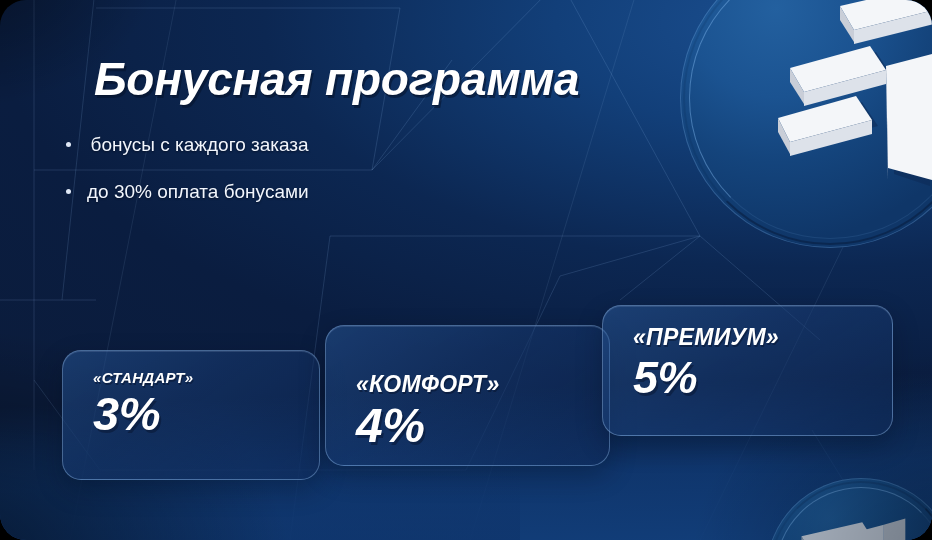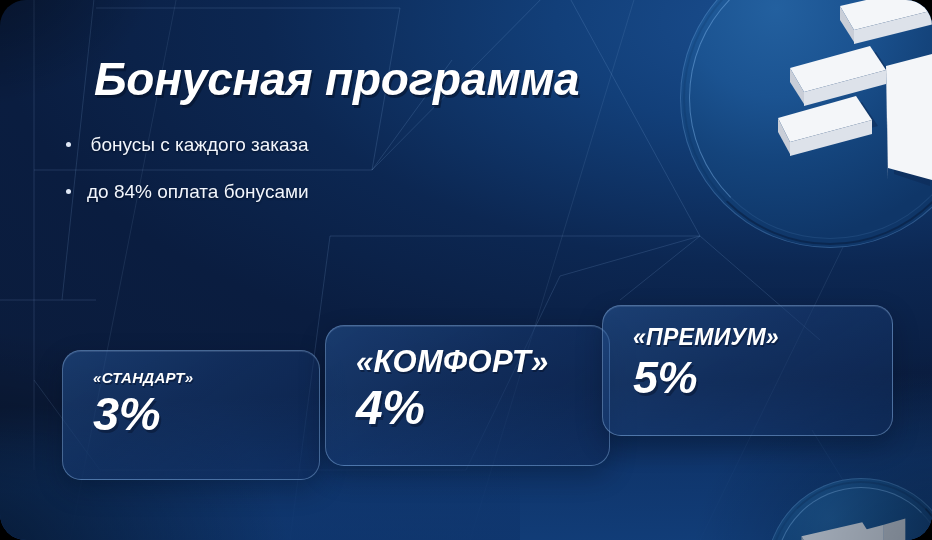--- a/index.html
+++ b/index.html
@@ -126,21 +126,21 @@
     color:#ffffff; line-height:1.02; letter-spacing:-0.5px;
     text-shadow:2px 3px 0 rgba(6,18,42,.45);
   }
   #card-standard{ left:62px;  top:350px; width:258px; height:130px; z-index:3; }
   #card-comfort { left:325px; top:325px; width:285px; height:141px; z-index:4; }
   #card-premium { left:585px; top:305px; width:291px; height:131px; z-index:5;
                   border-color:rgba(160,200,245,.40);
                   background:linear-gradient(145deg, rgba(44,92,156,.50) 0%, rgba(26,62,118,.52) 45%, rgba(16,44,92,.45) 100%);margin-left:17px; }
   #card-premium .tier{ font-size:23px; }
   #card-premium .pct{ font-size:45px; }
-  #card-comfort .tier{ font-size:31px; }
+  #card-comfort .tier{ font-size:23px;margin-top:27px; }
   #card-comfort .pct{ font-size:48px; }
 </style>
 </head>
 <body>
 
 <div id="banner">
 
   <div class="lines">
     <svg viewBox="0 0 932 540" preserveAspectRatio="none" aria-hidden="true">
       <g stroke="rgba(150,190,240,.16)" stroke-width="1" fill="none">
@@ -228,21 +228,21 @@
 
   <div id="headline">Бонусная программа</div>
 
   <div id="bullets">
     <div class="bullet">
       <span class="dot"></span>
       <span>бонусы с каждого заказа</span>
     </div>
     <div class="bullet">
       <span class="dot"></span>
-      <span>до 84% оплата бонусами</span>
+      <span>до 30% оплата бонусами</span>
     </div>
   </div>
 
   <div class="card" id="card-standard">
     <div class="tier">«СТАНДАРТ»</div>
     <div class="pct">3%</div>
   </div>
 
   <div class="card" id="card-comfort">
     <div class="tier">«КОМФОРТ»</div>

